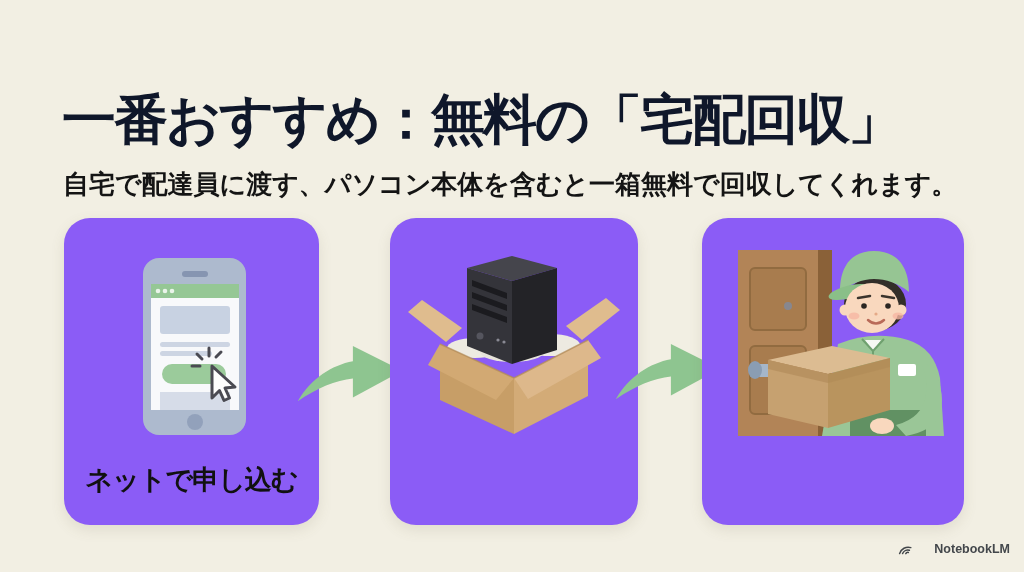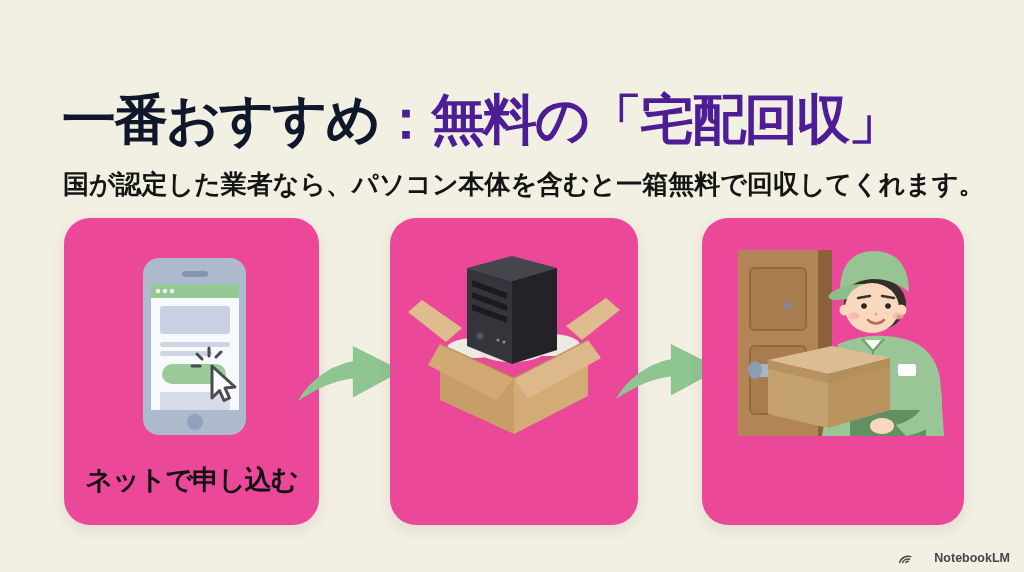--- a/index.html
+++ b/index.html
@@ -11,31 +11,31 @@
   }
   .slide{position:absolute;inset:0;}
 
   
   .title{
     position:absolute;left:62px;top:54px;
     font-size:54px;font-weight:900;letter-spacing:-2px;
     line-height:1.1;white-space:nowrap;
   }
   .title .hl{color:#0f172a;}
-  .title .rest{color:#4c1d95;margin-top:24px;}
+  .title .rest{color:#0f172a;margin-top:24px;}
   .subtitle{
     position:absolute;left:63px;top:141px;
     font-size:26px;font-weight:700;color:#141414;
     letter-spacing:0px;white-space:nowrap;
   }
 
   
   .card{
     position:absolute;top:218px;height:307px;
-    background:#ec4899;border-radius:26px;
+    background:#8b5cf6;border-radius:26px;
     box-shadow:0 5px 14px rgba(110,100,70,.13);
   }
   .card.c1{left:64px;width:255px;}
   .card.c2{left:390px;width:248px;}
   .card.c3{left:702px;width:262px;}
   .card .illo{
     position:absolute;left:0;right:0;top:30px;height:190px;
     display:flex;align-items:center;justify-content:center;
   }
   .card .illo svg{display:block;}
@@ -46,34 +46,34 @@
     letter-spacing:-1px;white-space:nowrap;
   }
 
   
   .flow-arrow{position:absolute;width:114px;height:76px;}
   .flow-arrow.a1{left:294px;top:329px;}
   .flow-arrow.a2{left:612px;top:327px;}
 
   
   .watermark{
-    position:absolute;right:14px;bottom:7px;
+    position:absolute;right:14px;bottom:16px;
     display:flex;align-items:center;gap:22px;
     color:#43474B;font-size:12.5px;font-weight:600;
   }
   .watermark svg{display:block;}
 </style>
 </head>
 <body>
 
 <div class="slide">
 
   <h1 class="title"><span class="hl">一番おすすめ</span><span class="rest">：無料の「宅配回収」</span></h1>
 
-  <p class="subtitle">国が認定した業者なら、パソコン本体を含むと一箱無料で回収してくれます。</p>
+  <p class="subtitle">自宅で配達員に渡す、パソコン本体を含むと一箱無料で回収してくれます。</p>
 
   <div class="card c1">
     <div class="illo">
       <svg width="254" height="190" viewBox="0 0 254 190">
         <rect x="78" y="10" width="103" height="177" rx="16" fill="#ADBACE"></rect>
         <rect x="117" y="23" width="26" height="6" rx="3" fill="#8695B1"></rect>
         <rect x="86" y="36" width="88" height="126" fill="#F8F9FB"></rect>
         <rect x="86" y="36" width="88" height="14" fill="#95C795"></rect>
         <circle cx="93" cy="43" r="2.3" fill="#EAF4EA"></circle>
         <circle cx="100" cy="43" r="2.3" fill="#EAF4EA"></circle>

